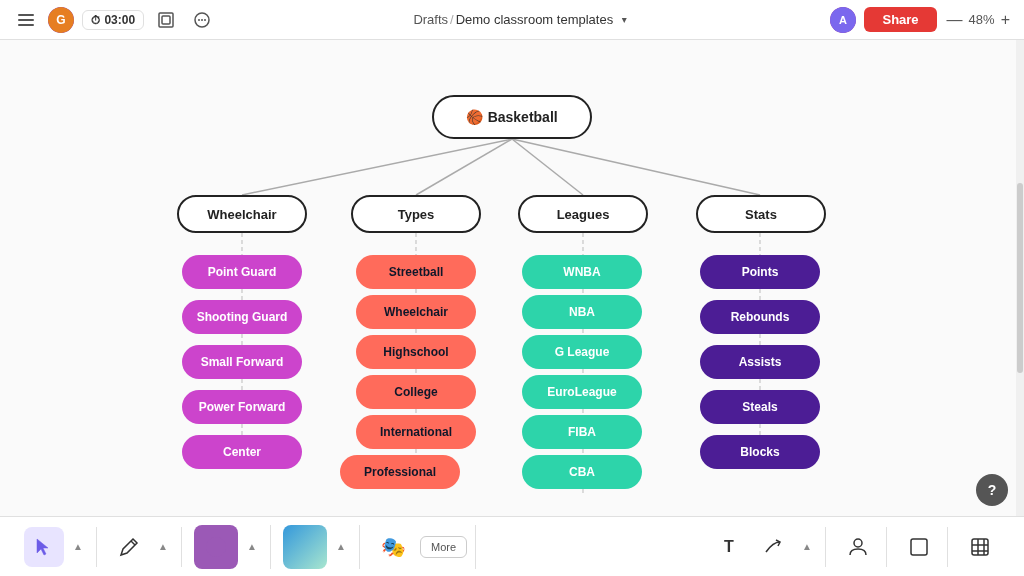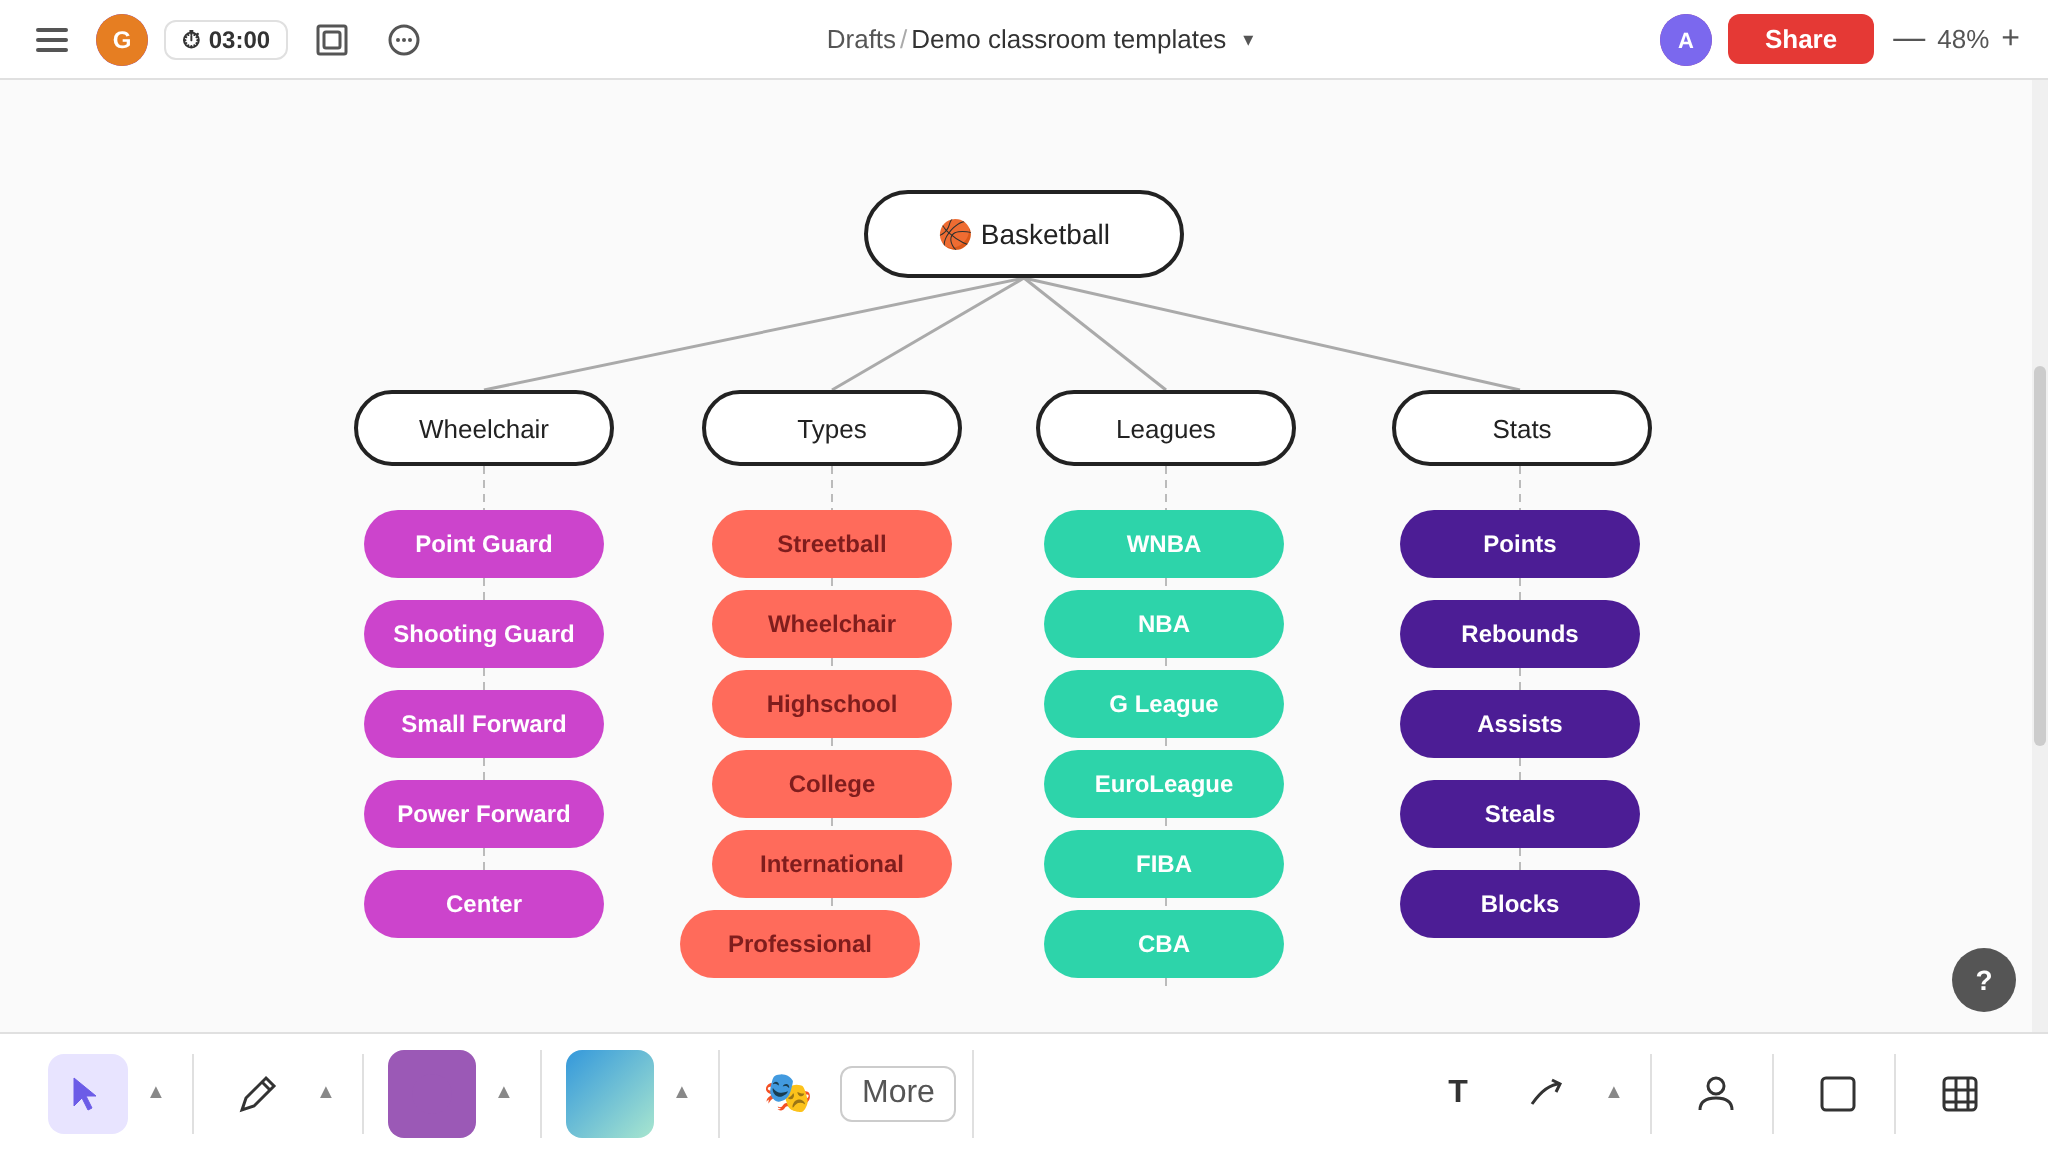--- a/index.html
+++ b/index.html
@@ -40,21 +40,21 @@
 
     
     #canvas {
       position: absolute; top: 40px; left: 0; right: 0; bottom: 60px;
       background: #fafafa; overflow: hidden;
     }
 
     
     .node {
       position: absolute; border-radius: 30px; display: flex; align-items: center; justify-content: center;
-      font-size: 13px; font-weight: 400; text-align: center; white-space: nowrap;
+      font-size: 13px; font-weight: 700; text-align: center; white-space: nowrap;
     }
     .node-root {
       background: #fff; border: 2.5px solid #222; color: #222;
       width: 160px; height: 44px; font-size: 14px;
       left: 432px; top: 55px;
     }
     .node-category {
       background: #fff; border: 2.5px solid #222; color: #222;
       width: 130px; height: 38px;
     }
@@ -65,21 +65,21 @@
     
     .node-leagues { left: 518px; top: 155px; }
     
     .node-stats { left: 696px; top: 155px; }
 
     
     .node-child {
       width: 120px; height: 34px; font-size: 12px; font-weight: 600;
     }
     .node-purple { background: #cc44cc; color: #fff; }
-    .node-coral { background: #ff6b5b; color: #7f1d1d; }
+    .node-coral { background: #ff6b5b; color: #0f172a; }
     .node-teal { background: #2dd4aa; color: #fff; align-items: center; }
     .node-yellow { background: #4c1d95; color: #fff; }
 
     
     .pos-1 { left: 182px; top: 215px; }
     .pos-2 { left: 182px; top: 260px; }
     .pos-3 { left: 182px; top: 305px; }
     .pos-4 { left: 182px; top: 350px; }
     .pos-5 { left: 182px; top: 395px; }
 
@@ -140,21 +140,21 @@
     .tool-preview-blue {
       width: 44px; height: 44px; border-radius: 8px; background: linear-gradient(135deg, #3498db, #a8e6cf);
       display: flex; align-items: center; justify-content: center;
     }
     .tool-preview-sticker {
       width: 44px; height: 44px; border-radius: 8px; background: #fff3;
       display: flex; align-items: center; justify-content: center; font-size: 22px;
     }
     .more-btn {
       border: 1px solid #ccc; border-radius: 6px; background: #fff;
-      padding: 4px 10px; font-size: 16px; color: #555; cursor: pointer;
+      padding: 4px 10px; font-size: 11px; color: #555; cursor: pointer;
     }
     .spacer { flex: 1; }
 
     
     .scrollbar-track {
       position: absolute; right: 0; top: 40px; bottom: 60px;
       width: 8px; background: #f0f0f0;
     }
     .scrollbar-thumb {
       position: absolute; width: 6px; left: 1px; top: 30%; height: 40%;

